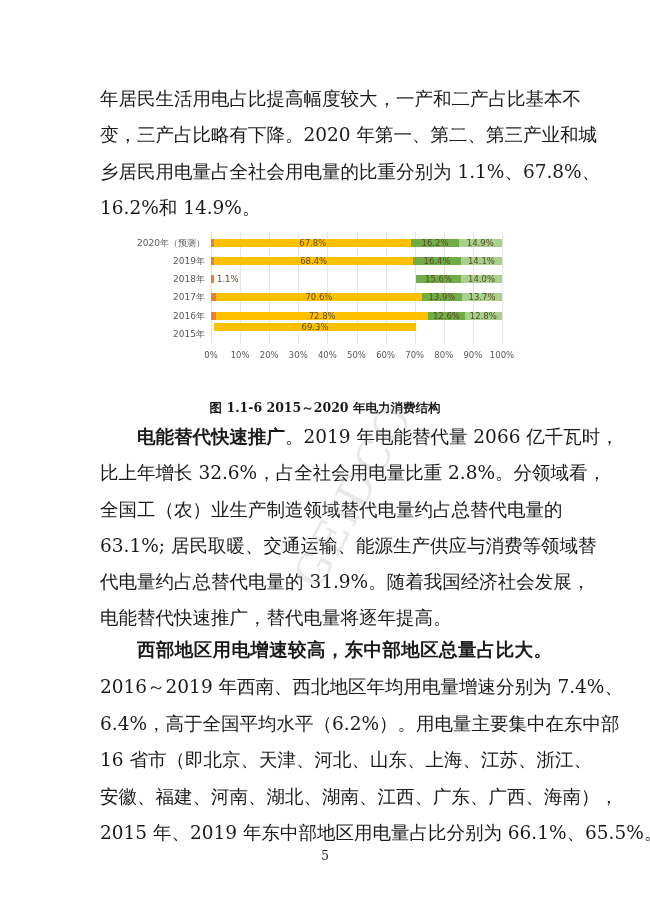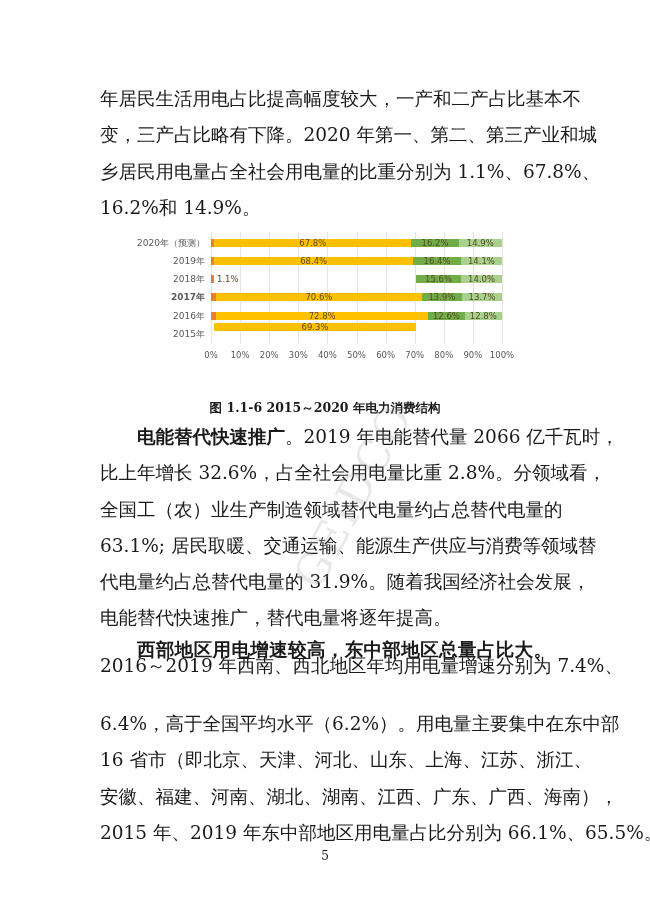--- a/index.html
+++ b/index.html
@@ -108,21 +108,21 @@
       <div class="seg center" style="width: 201.663px; background: rgb(255, 192, 0); margin-top: 48px;">
         <span>69.3%</span>
       </div>
       <div class="seg center" style="width: 45.396px; background: rgb(112, 173, 71);">
         <span>15.6%</span>
       </div>
       <div class="seg center" style="width: 40.74px; background: rgb(169, 209, 142);">
         <span>14.0%</span>
       </div>
     </div>
-    <div class="ylabel" style="top: 69px; right: 315px; font-weight: bold;">2017年</div>
+    <div class="ylabel" style="top: 69px; right: 315px;">2017年</div>
     <div class="bar-row" style="top: 65px; width: 291px;">
       <div class="seg first" style="width: 5.238px; background: rgb(237, 125, 49);">
         <span>1.8%</span>
       </div>
       <div class="seg center" style="width: 205.446px; background: rgb(255, 192, 0);">
         <span>70.6%</span>
       </div>
       <div class="seg center" style="width: 40.449px; background: rgb(112, 173, 71);">
         <span>13.9%</span>
       </div>
@@ -170,21 +170,21 @@
   </div>
   <div class="line" style="top:461px">比上年增长 32.6%，占全社会用电量比重 2.8%。分领域看，</div>
   <div class="line" style="top:498px">全国工（农）业生产制造领域替代电量约占总替代电量的</div>
   <div class="line" style="top:534px">63.1%; 居民取暖、交通运输、能源生产供应与消费等领域替</div>
   <div class="line" style="top:570px">代电量约占总替代电量的 31.9%。随着我国经济社会发展，</div>
   <div class="line last" style="top:606px">电能替代快速推广，替代电量将逐年提高。</div>
 </div>
 
 <div>
   <div class="line indent bold" style="top:638px">西部地区用电增速较高，东中部地区总量占比大。</div>
-  <div class="line" style="top:654px">2016～2019 年西南、西北地区年均用电量增速分别为 7.4%、</div>
+  <div class="line" style="top:675px">2016～2019 年西南、西北地区年均用电量增速分别为 7.4%、</div>
   <div class="line" style="top:712px">6.4%，高于全国平均水平（6.2%）。用电量主要集中在东中部</div>
   <div class="line" style="top:748px">16 省市（即北京、天津、河北、山东、上海、江苏、浙江、</div>
   <div class="line" style="top:785px">安徽、福建、河南、湖北、湖南、江西、广东、广西、海南），</div>
   <div class="line" style="top:821px">2015 年、2019 年东中部地区用电量占比分别为 66.1%、65.5%。</div>
 </div>
 
 <div class="pagenum">5</div>
 <div class="watermark">GEIDCO</div>
 
 </body></html>

